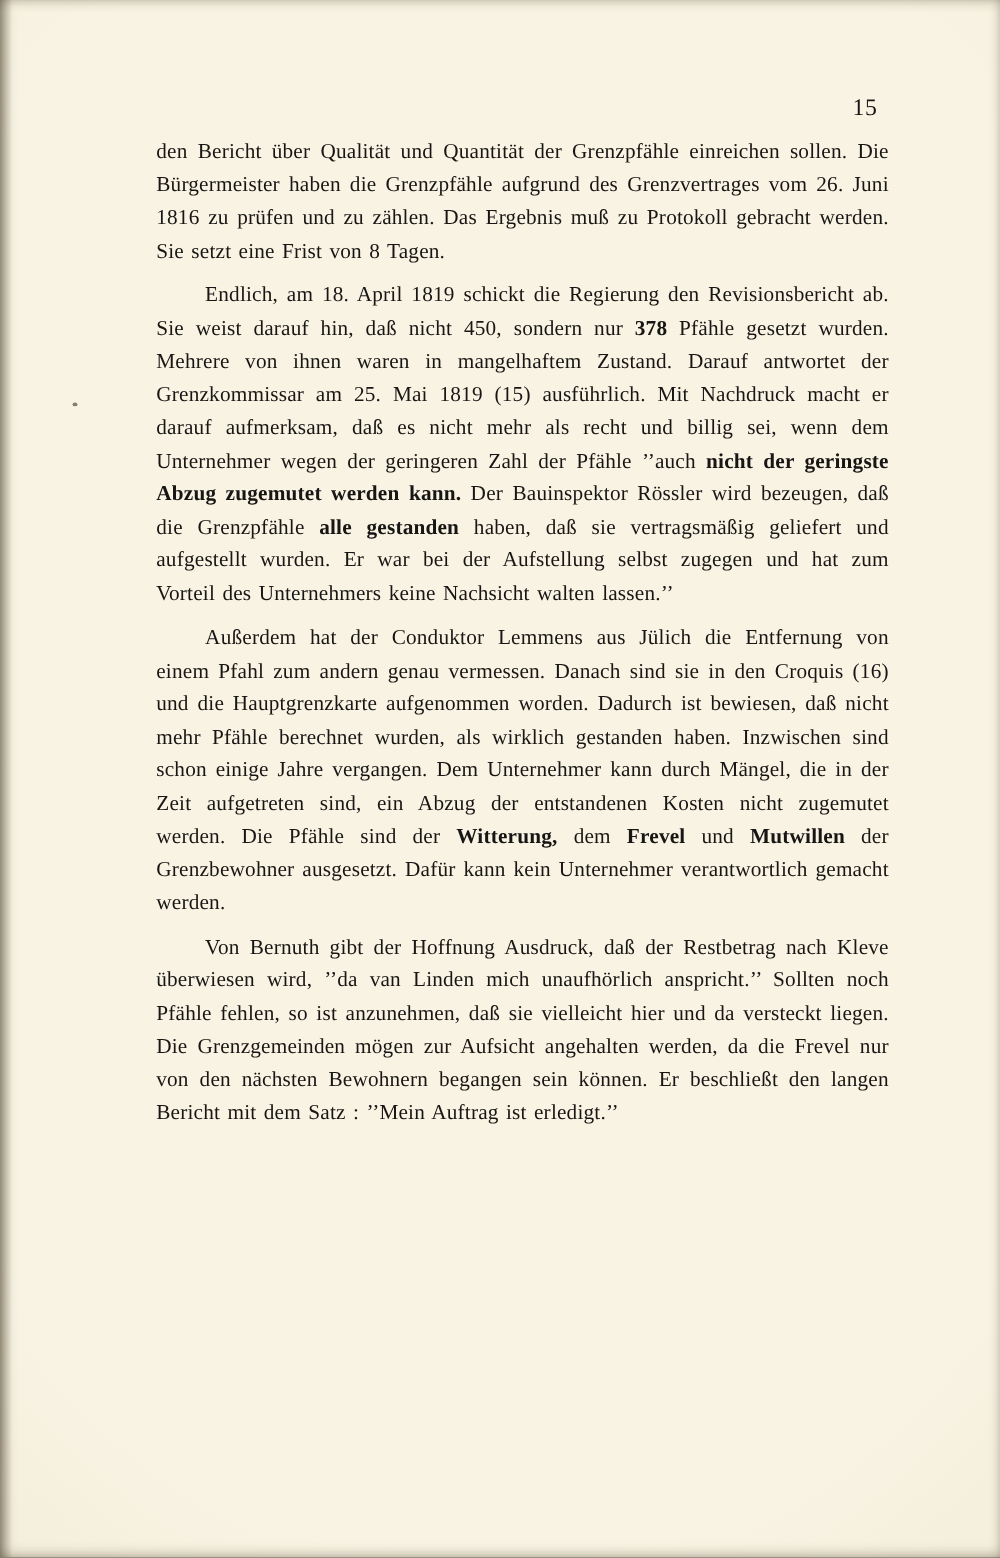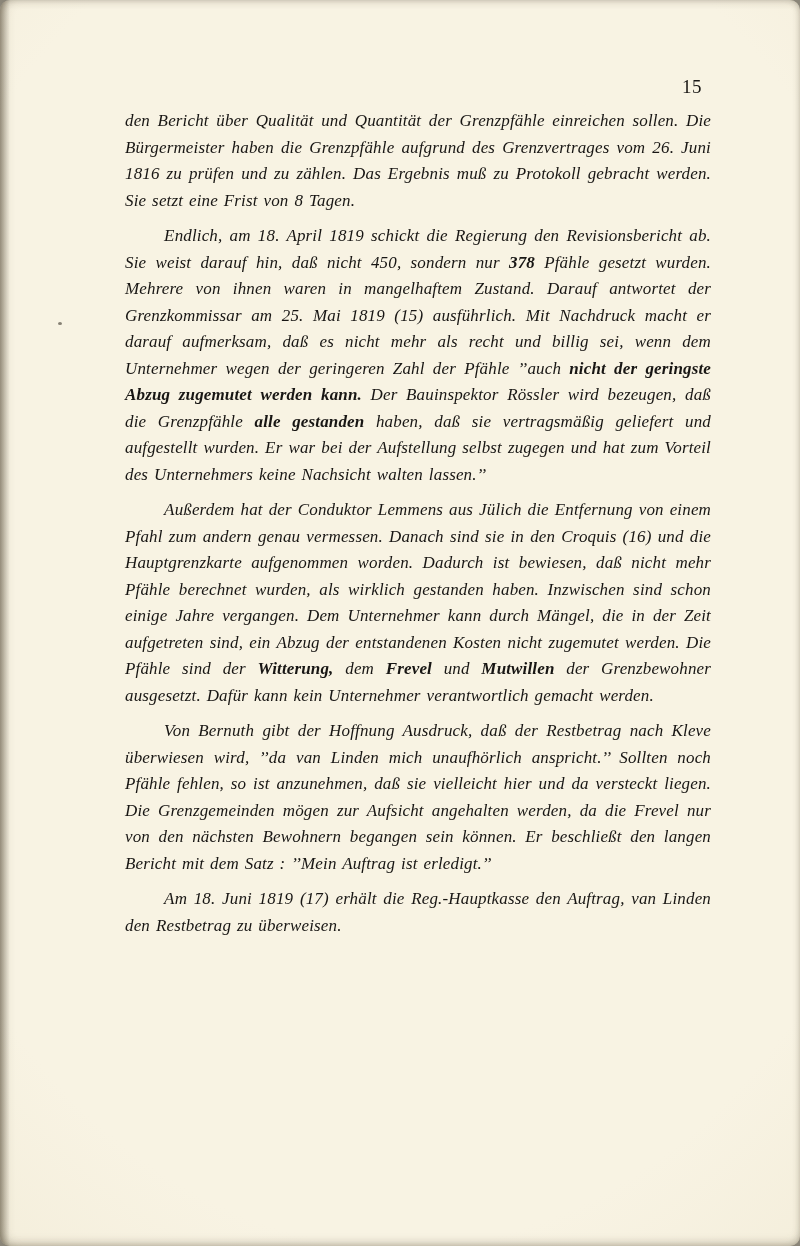--- a/index.html
+++ b/index.html
@@ -15,21 +15,20 @@
     background:
       radial-gradient(ellipse 120% 100% at 50% 45%, #f8f3e3 55%, #efe8d2 88%, #e4dcc4 100%);
     box-shadow:
       inset 6px 0 14px -6px rgba(70,60,40,0.45),
       inset -4px 0 10px -6px rgba(70,60,40,0.30),
       inset 0 -6px 12px -6px rgba(70,60,40,0.35),
       inset 0 5px 10px -6px rgba(70,60,40,0.25);
     overflow: hidden;
     font-family: "Liberation Serif", "DejaVu Serif", serif;
     color: #181614;
-    border-radius: 10px;
   }
   .page::before {
     
     content: "";
     position: absolute;
     left: 0; top: 0; bottom: 0;
     width: 10px;
     background: linear-gradient(to right, rgba(60,50,30,0.35), rgba(60,50,30,0));
     pointer-events: none;
   }
@@ -46,21 +45,20 @@
     left: 125px;
     width: 586px;
   }
   .para {
     margin: 0 0 9px 0;
     font-size: 17px;
     line-height: 26.5px;
     text-align: justify;
     letter-spacing: 0.15px;
     word-spacing: 1.5px;
-    font-style: italic;
   }
   .para.indent {
     text-indent: 2.3em;
   }
   .para .bold {
     font-weight: bold;
   }
   .speck {
     position: absolute;
     left: 58px;
@@ -75,15 +73,14 @@
 <body>
 
 <div class="page">
   <div class="speck"></div>
   <div class="page-number">15</div>
   <div class="text-block">
       <p class="para"><span>den Bericht über Qualität und Quantität der Grenzpfähle einreichen sollen. Die Bürgermeister haben die Grenzpfähle aufgrund des Grenzvertrages vom 26. Juni 1816 zu prüfen und zu zählen. Das Ergebnis muß zu Protokoll gebracht werden. Sie setzt eine Frist von 8 Tagen.</span></p>
       <p class="para indent"><span>Endlich, am 18. April 1819 schickt die Regierung den Revisionsbericht ab. Sie weist darauf hin, daß nicht 450, sondern nur </span><span class="bold">378</span><span> Pfähle gesetzt wurden. Mehrere von ihnen waren in mangelhaftem Zustand. Darauf antwortet der Grenzkommissar am 25. Mai 1819 (15) ausführlich. Mit Nachdruck macht er darauf aufmerksam, daß es nicht mehr als recht und billig sei, wenn dem Unternehmer wegen der geringeren Zahl der Pfähle ’’auch </span><span class="bold">nicht der geringste Abzug zugemutet werden kann.</span><span> Der Bauinspektor Rössler wird bezeugen, daß die Grenzpfähle </span><span class="bold">alle gestanden</span><span> haben, daß sie vertragsmäßig geliefert und aufgestellt wurden. Er war bei der Aufstellung selbst zugegen und hat zum Vorteil des Unternehmers keine Nachsicht walten lassen.’’</span></p>
       <p class="para indent"><span>Außerdem hat der Conduktor Lemmens aus Jülich die Entfernung von einem Pfahl zum andern genau vermessen. Danach sind sie in den Croquis (16) und die Hauptgrenzkarte aufgenommen worden. Dadurch ist bewiesen, daß nicht mehr Pfähle berechnet wurden, als wirklich gestanden haben. Inzwischen sind schon einige Jahre vergangen. Dem Unternehmer kann durch Mängel, die in der Zeit aufgetreten sind, ein Abzug der entstandenen Kosten nicht zugemutet werden. Die Pfähle sind der </span><span class="bold">Witterung,</span><span> dem </span><span class="bold">Frevel</span><span> und </span><span class="bold">Mutwillen</span><span> der Grenzbewohner ausgesetzt. Dafür kann kein Unternehmer verantwortlich gemacht werden.</span></p>
       <p class="para indent"><span>Von Bernuth gibt der Hoffnung Ausdruck, daß der Restbetrag nach Kleve überwiesen wird, ’’da van Linden mich unaufhörlich anspricht.’’ Sollten noch Pfähle fehlen, so ist anzunehmen, daß sie vielleicht hier und da versteckt liegen. Die Grenzgemeinden mögen zur Aufsicht angehalten werden, da die Frevel nur von den nächsten Bewohnern begangen sein können. Er beschließt den langen Bericht mit dem Satz : ’’Mein Auftrag ist erledigt.’’</span></p>
-      <p class="para indent"><span>Am 18. Juni 1819 (17) erhält die Reg.-Hauptkasse den Auftrag, van Linden den Restbetrag zu überweisen.</span></p>
     </div>
 </div>
 
 </body></html>

